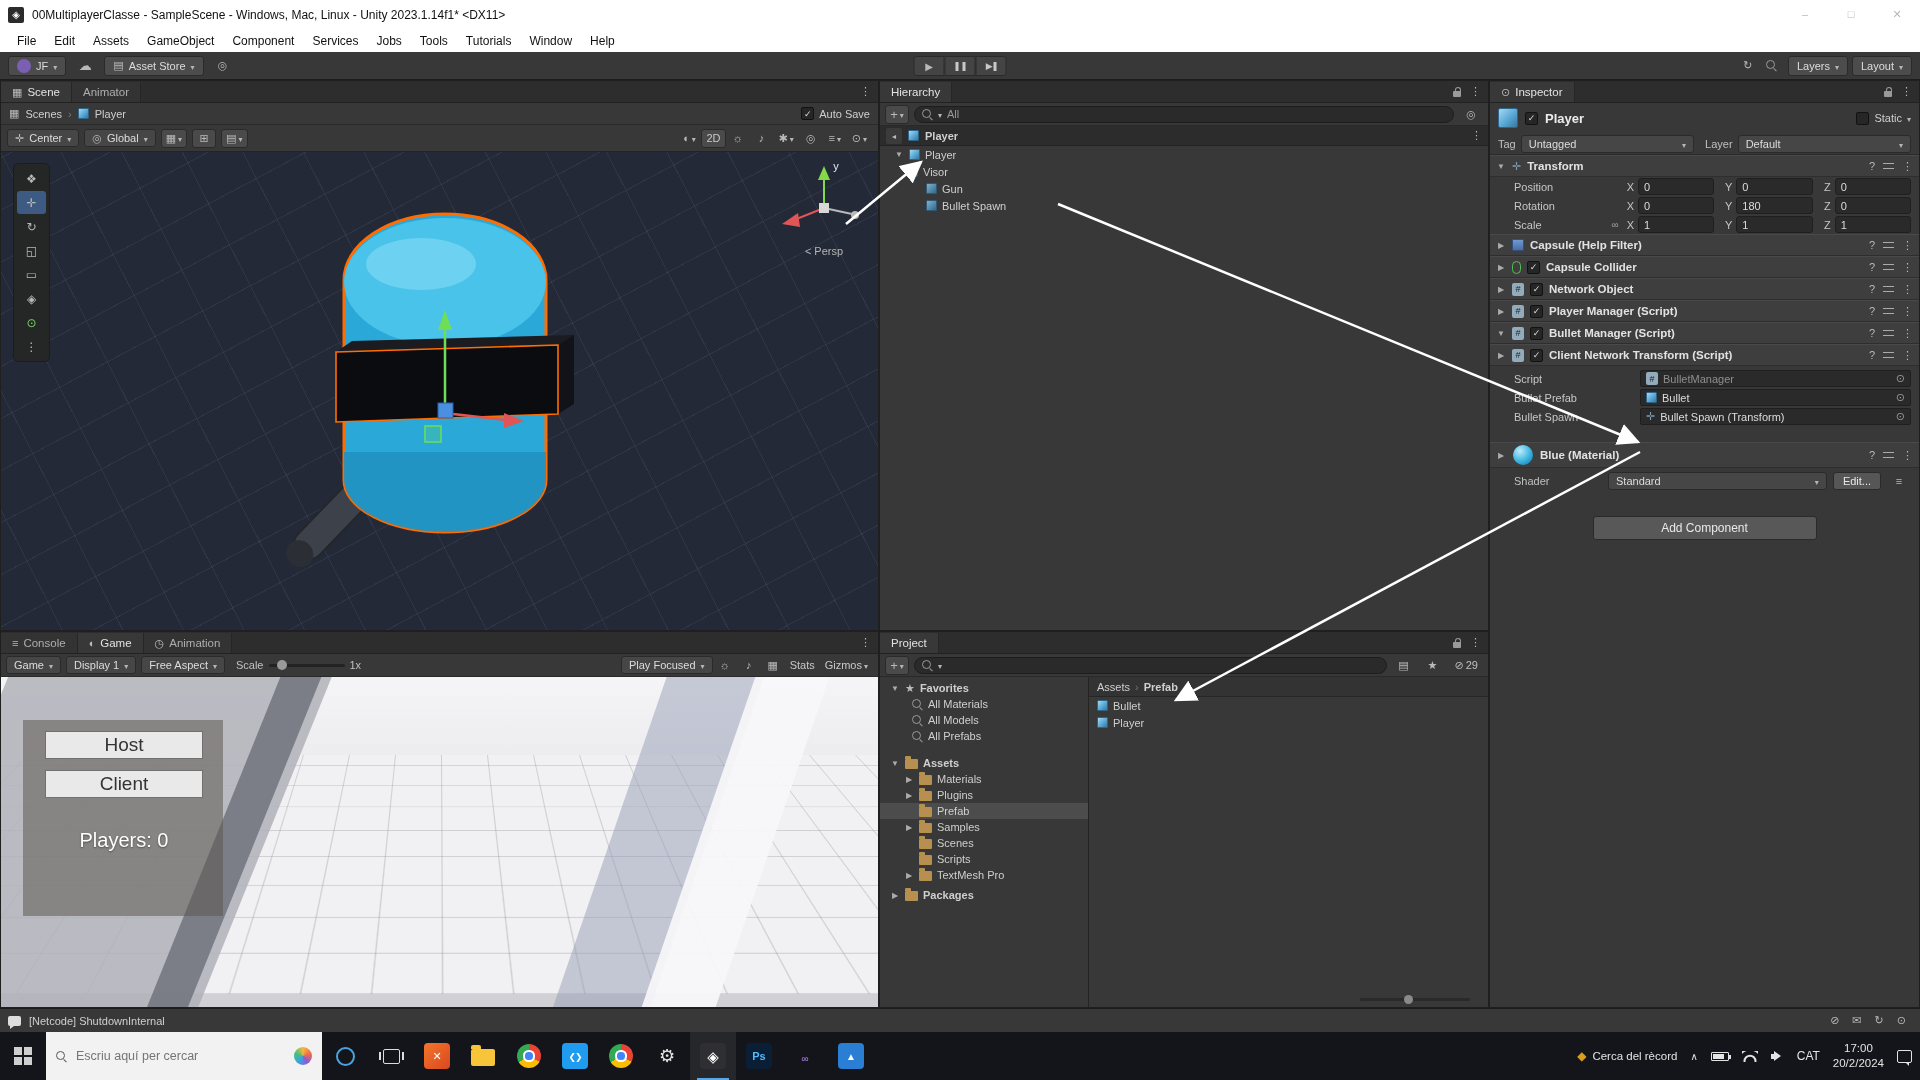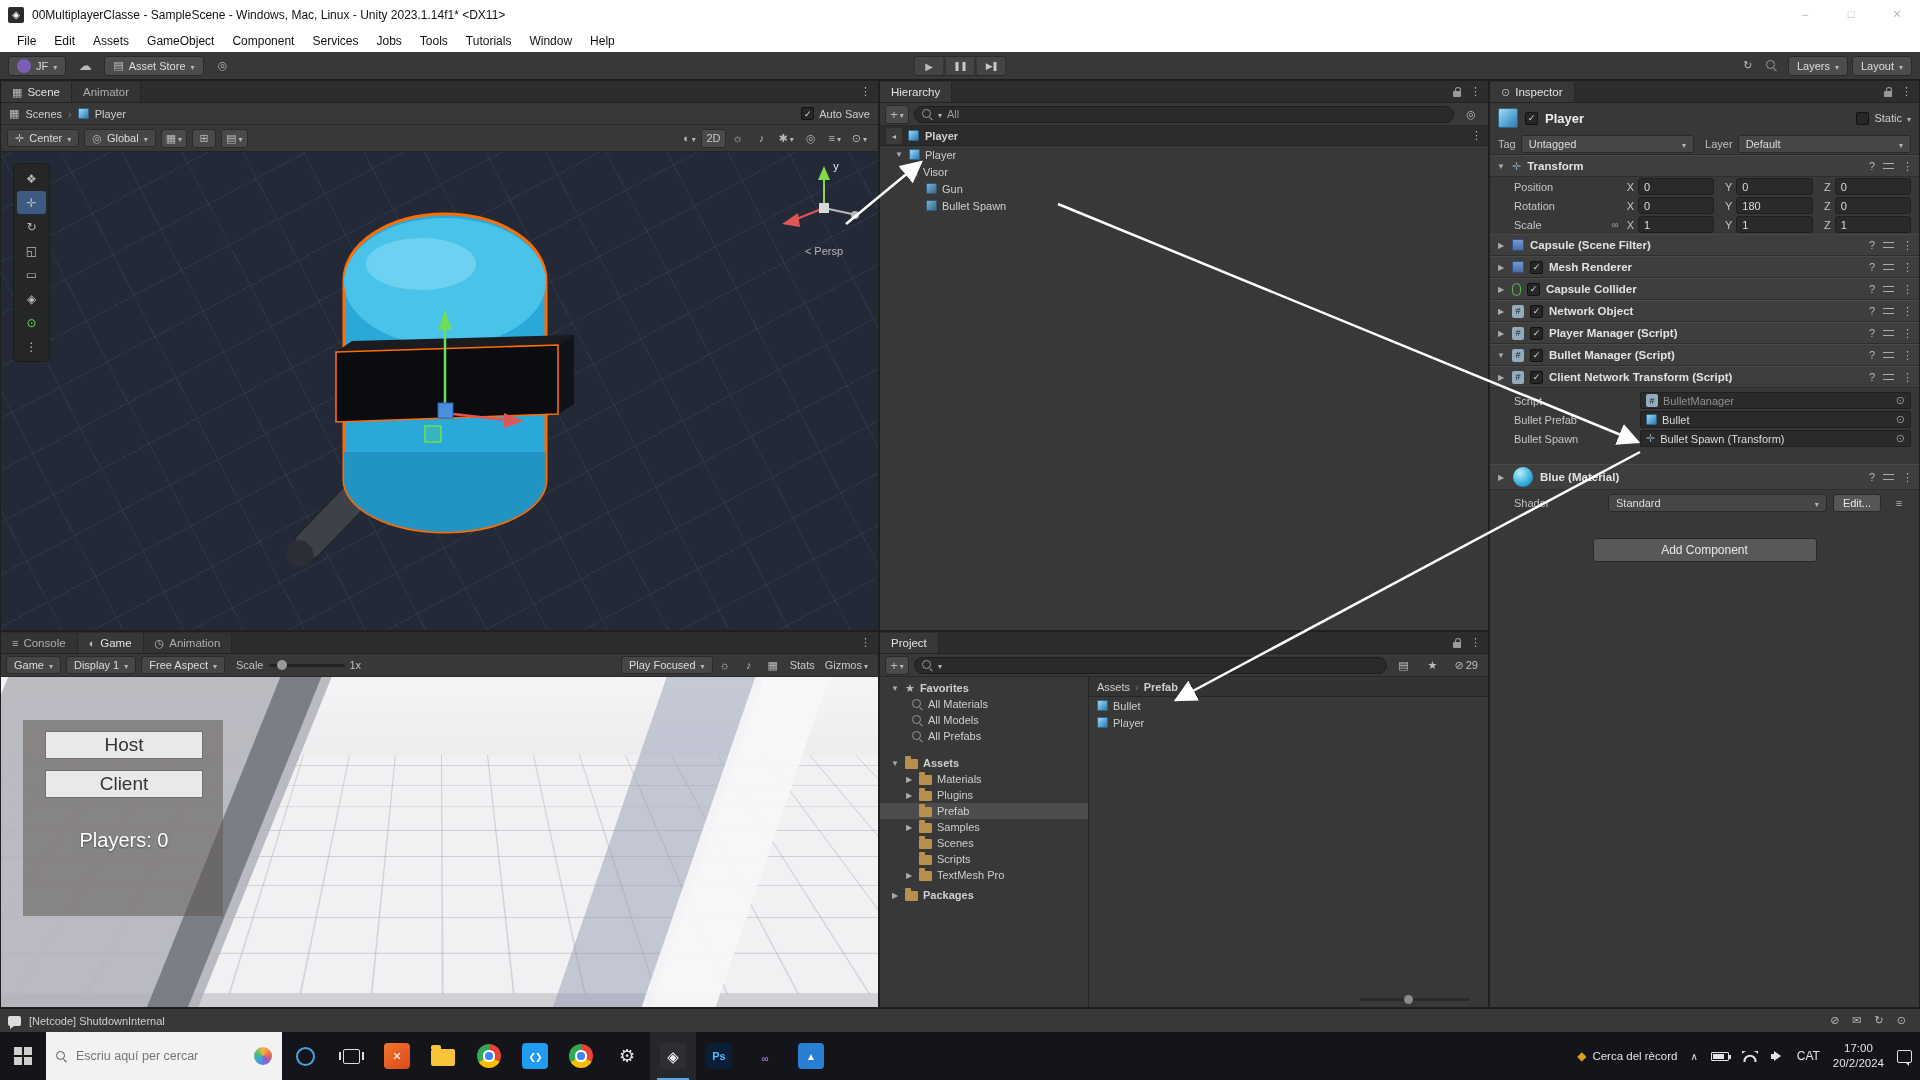--- a/index.html
+++ b/index.html
@@ -174,21 +174,21 @@
 
 #status{position:absolute;left:0;top:1008px;width:1920px;height:24px;background:#383838;border-top:1px solid #1c1c1c;display:flex;align-items:center;gap:8px;padding:0 8px}
 .bubble{width:13px;height:10px;background:#ddd;border-radius:2px;position:relative;flex:none}
 .bubble::after{content:"";position:absolute;bottom:-3px;left:2px;border-top:3px solid #ddd;border-right:4px solid transparent}
 #status .icons{margin-left:auto;display:flex;gap:13px;color:#9c9c9c;padding-right:6px}
 
 #taskbar{position:absolute;left:0;top:1032px;width:1920px;height:48px;background:#14151a;display:flex;align-items:center;z-index:10}
 .tb-slot{width:46px;height:48px;display:flex;align-items:center;justify-content:center;flex:none;position:relative}
 .winlogo{display:grid;grid-template-columns:8px 8px;grid-template-rows:8px 8px;gap:1.5px}
 .winlogo span{background:#cfcfcf}
-#tb-search{width:236px;height:48px;background:#f2f2f2;display:flex;align-items:center;gap:9px;padding:0 10px;color:#555;flex:none}
+#tb-search{width:276px;height:48px;background:#f2f2f2;display:flex;align-items:center;gap:9px;padding:0 10px;color:#555;flex:none}
 #tb-search .mag::before{border-color:#555}
 #tb-search .mag::after{background:#555}
 #tb-search input{border:none;outline:none;background:transparent;font-size:12.5px;color:#444;font-family:"Liberation Sans",sans-serif;flex:1;min-width:0}
 .shl{width:18px;height:18px;border-radius:50%;background:conic-gradient(#f6b73c,#ef6c4d,#8e5bd0,#3aa3e3,#44c17b,#f6b73c);flex:none}
 .cort{width:19px;height:19px;border-radius:50%;border:2px solid #4aa3df}
 .tview{width:17px;height:15px;border:1.5px solid #dcdcdc;border-radius:2px;position:relative}
 .tview::before{content:"";position:absolute;left:-5px;top:2px;width:2px;height:8px;background:#dcdcdc}
 .tview::after{content:"";position:absolute;right:-5px;top:2px;width:2px;height:8px;background:#dcdcdc}
 .appico{width:26px;height:26px;border-radius:4px;display:flex;align-items:center;justify-content:center;font-size:12px;color:#fff}
 .app-orange{background:linear-gradient(135deg,#f4752c,#d9481f)}
@@ -752,32 +752,21 @@
       <span class="nf">1</span>
     <span class="ax">Y</span>
       <span class="nf">1</span>
     <span class="ax">Z</span>
       <span class="nf last">1</span>
   </div>
 
   <div class="comp-hdr">
     <span class="fo closed"></span>
     <span class="mficon"></span>
-    <span class="comp-name">Capsule (Scene Filter)</span>
-    <span class="hdr-right">
-        <span class="g g-q"></span>
-        <span class="preset"></span>
-        <span class="g g-kebab"></span>
-      </span>
-  </div>
-  <div class="comp-hdr">
-    <span class="fo closed"></span>
-    <span class="mficon"></span>
-    <span class="chk on"></span>
-    <span class="comp-name">Mesh Renderer</span>
+    <span class="comp-name">Capsule (Help Filter)</span>
     <span class="hdr-right">
         <span class="g g-q"></span>
         <span class="preset"></span>
         <span class="g g-kebab"></span>
       </span>
   </div>
   <div class="comp-hdr">
     <span class="fo closed"></span>
     <span class="capico"></span>
     <span class="chk on"></span>

